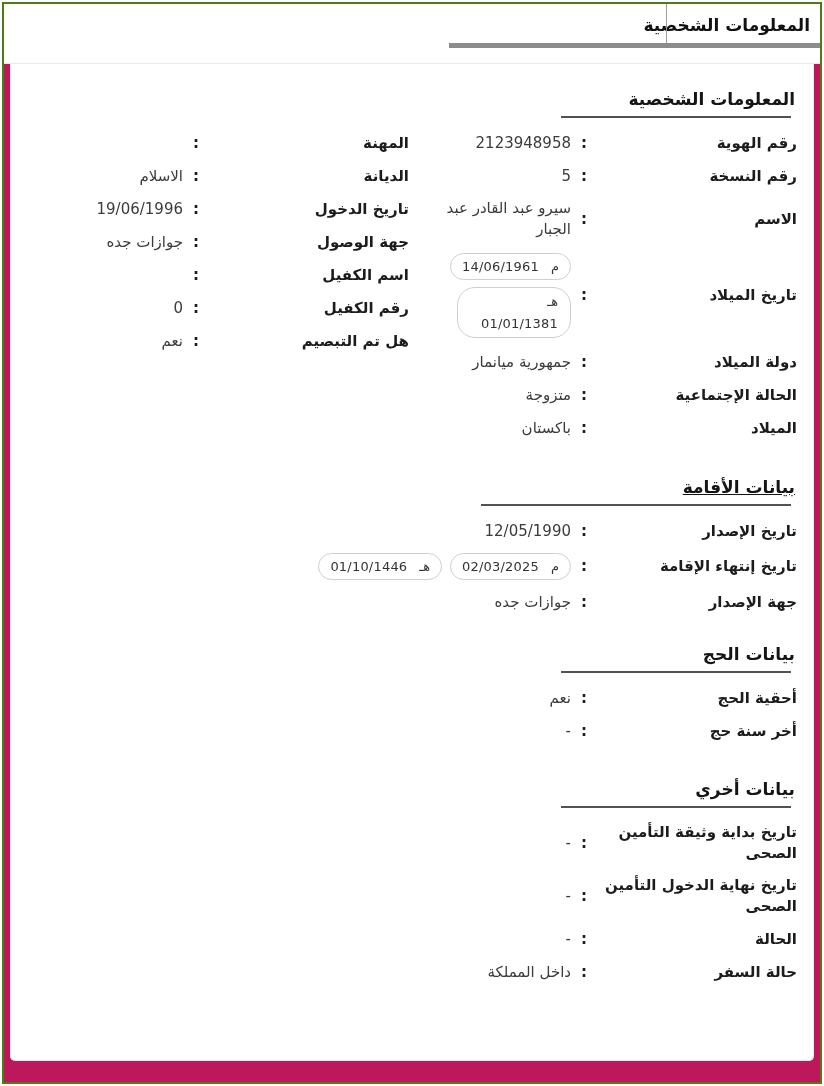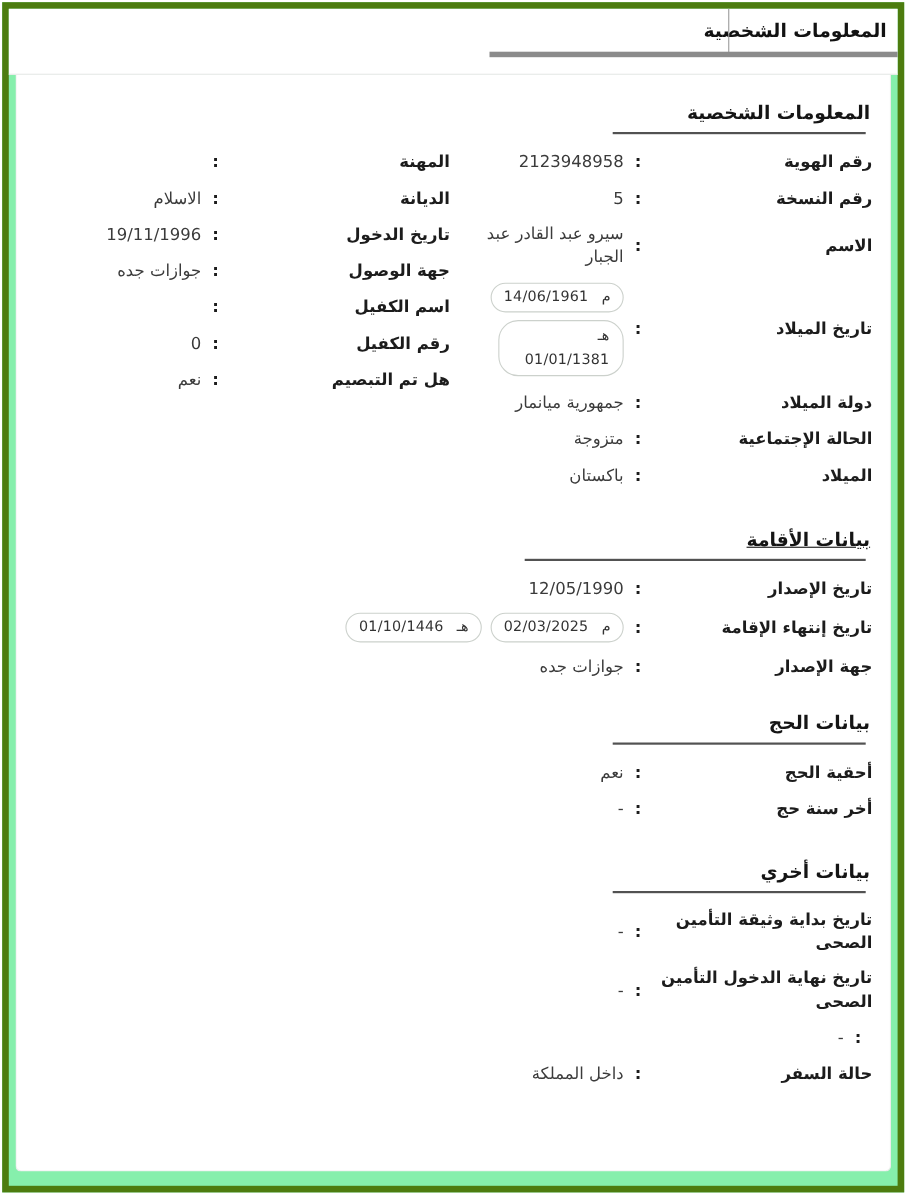--- a/index.html
+++ b/index.html
@@ -2,21 +2,21 @@
 <html dir="rtl" lang="ar"><head>
 <meta charset="utf-8">
 <style>
   html,body{margin:0;padding:0;background:#fff;}
   body{
     width:824px;height:1086px;position:relative;overflow:hidden;
     font-family:"DejaVu Sans","Liberation Sans",sans-serif;
     -webkit-font-smoothing:antialiased;
   }
   .frame{
-    position:absolute;inset:2px;border:6px solid #4d7c0f;background:#86efac;
+    position:absolute;inset:2px;border:2px solid #4d7c0f;background:#be185d;
   }
   
   .header{position:relative;height:59px;border-bottom:1px solid #e9e9e9;background:#fff;}
   .tab-title{
     position:absolute;top:9px;right:10px;margin:0;
     font-size:17px;font-weight:700;color:#121212;line-height:24px;
   }
   .tab-sep{position:absolute;top:0;right:153px;width:1px;height:40px;background:#9b9b9b;}
   .tab-indicator{position:absolute;top:39px;right:0;width:371px;height:5px;background:#8b8b8b;}
   
@@ -130,21 +130,21 @@
           <span class="val"></span>
         </div>
         <div class="row">
           <span class="lbl">الديانة</span>
           <span class="colon">:</span>
           <span class="val">الاسلام</span>
         </div>
         <div class="row">
           <span class="lbl">تاريخ الدخول</span>
           <span class="colon">:</span>
-          <span class="val">19/11/1996</span>
+          <span class="val">19/06/1996</span>
         </div>
         <div class="row">
           <span class="lbl">جهة الوصول</span>
           <span class="colon">:</span>
           <span class="val">جوازات جده</span>
         </div>
         <div class="row">
           <span class="lbl">اسم الكفيل</span>
           <span class="colon">:</span>
           <span class="val"></span>
@@ -218,20 +218,21 @@
         <span class="lbl">تاريخ بداية وثيقة التأمين الصحى</span>
         <span class="colon">:</span>
         <span class="val">-</span>
       </div>
       <div class="row">
         <span class="lbl">تاريخ نهاية الدخول التأمين الصحى</span>
         <span class="colon">:</span>
         <span class="val">-</span>
       </div>
       <div class="row">
+        <span class="lbl">الحالة</span>
         <span class="colon">:</span>
         <span class="val">-</span>
       </div>
       <div class="row">
         <span class="lbl">حالة السفر</span>
         <span class="colon">:</span>
         <span class="val">داخل المملكة</span>
       </div>
     </div>
 

